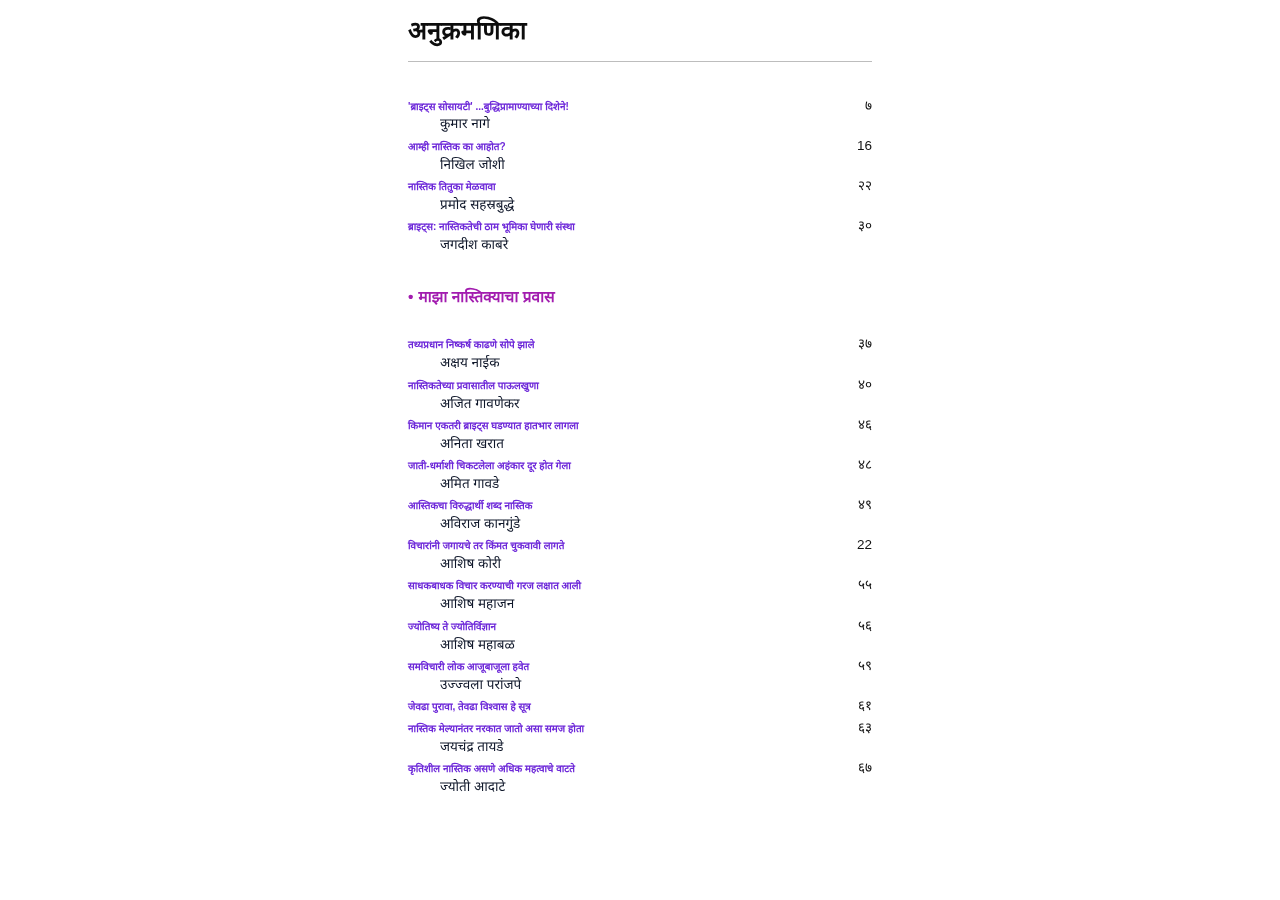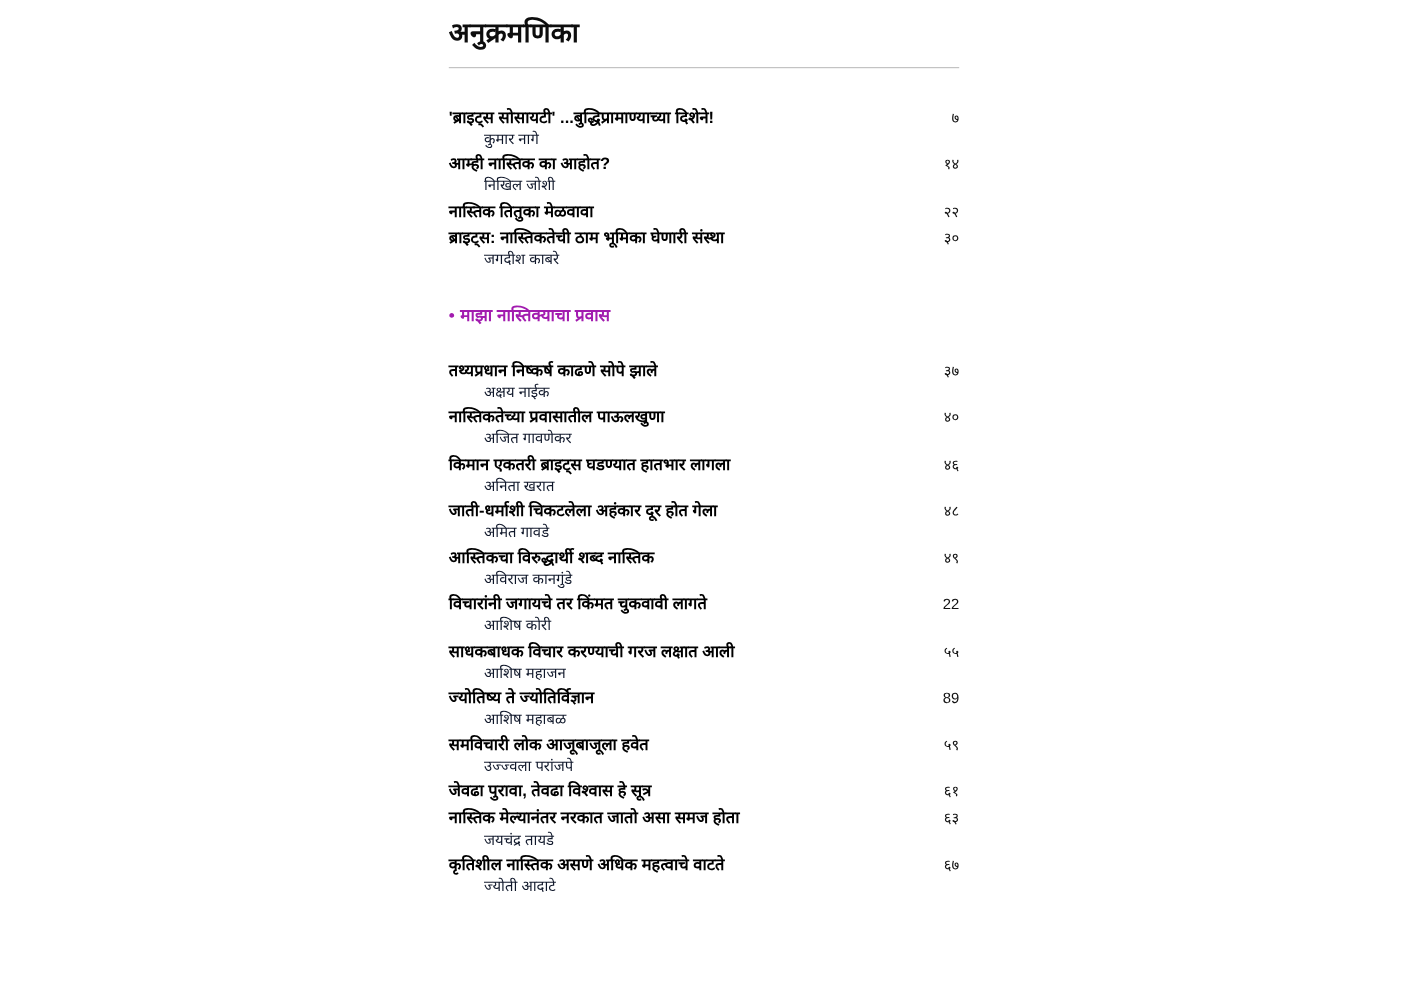--- a/index.html
+++ b/index.html
@@ -45,23 +45,23 @@
   }
   .entry {
     margin-bottom: 1px;
   }
   .entry-row {
     display: flex;
     align-items: baseline;
     justify-content: space-between;
   }
   .entry-title {
-    font-size: 15px;
+    font-size: 10px;
     font-weight: 700;
-    color: #000000;
+    color: #6d28d9;
     line-height: 1.55;
     flex: 1 1 auto;
     padding-right: 12px;
   }
   .entry-page {
     font-size: 13.5px;
     font-weight: 400;
     color: #111111;
     flex: 0 0 auto;
     min-width: 26px;
@@ -103,30 +103,31 @@
         <div class="entry-row">
           <div class="entry-title">'ब्राइट्स सोसायटी' ...बुद्धिप्रामाण्याच्या दिशेने!</div>
           <div class="entry-page">७</div>
         </div>
         <div class="entry-author">कुमार नागे</div>
       </div>
 
       <div class="entry">
         <div class="entry-row">
           <div class="entry-title">आम्ही नास्तिक का आहोत?</div>
-          <div class="entry-page">१४</div>
+          <div class="entry-page">16</div>
         </div>
         <div class="entry-author">निखिल जोशी</div>
       </div>
 
       <div class="entry">
         <div class="entry-row">
           <div class="entry-title">नास्तिक तितुका मेळवावा</div>
           <div class="entry-page">२२</div>
         </div>
+        <div class="entry-author">प्रमोद सहस्रबुद्धे</div>
       </div>
 
       <div class="entry">
         <div class="entry-row">
           <div class="entry-title">ब्राइट्स: नास्तिकतेची ठाम भूमिका घेणारी संस्था</div>
           <div class="entry-page">३०</div>
         </div>
         <div class="entry-author">जगदीश काबरे</div>
       </div>
 
@@ -190,21 +191,21 @@
         <div class="entry-row">
           <div class="entry-title">साधकबाधक विचार करण्याची गरज लक्षात आली</div>
           <div class="entry-page">५५</div>
         </div>
         <div class="entry-author">आशिष महाजन</div>
       </div>
 
       <div class="entry">
         <div class="entry-row">
           <div class="entry-title">ज्योतिष्य ते ज्योतिर्विज्ञान</div>
-          <div class="entry-page">89</div>
+          <div class="entry-page">५६</div>
         </div>
         <div class="entry-author">आशिष महाबळ</div>
       </div>
 
       <div class="entry">
         <div class="entry-row">
           <div class="entry-title">समविचारी लोक आजूबाजूला हवेत</div>
           <div class="entry-page">५९</div>
         </div>
         <div class="entry-author">उज्ज्वला परांजपे</div>

